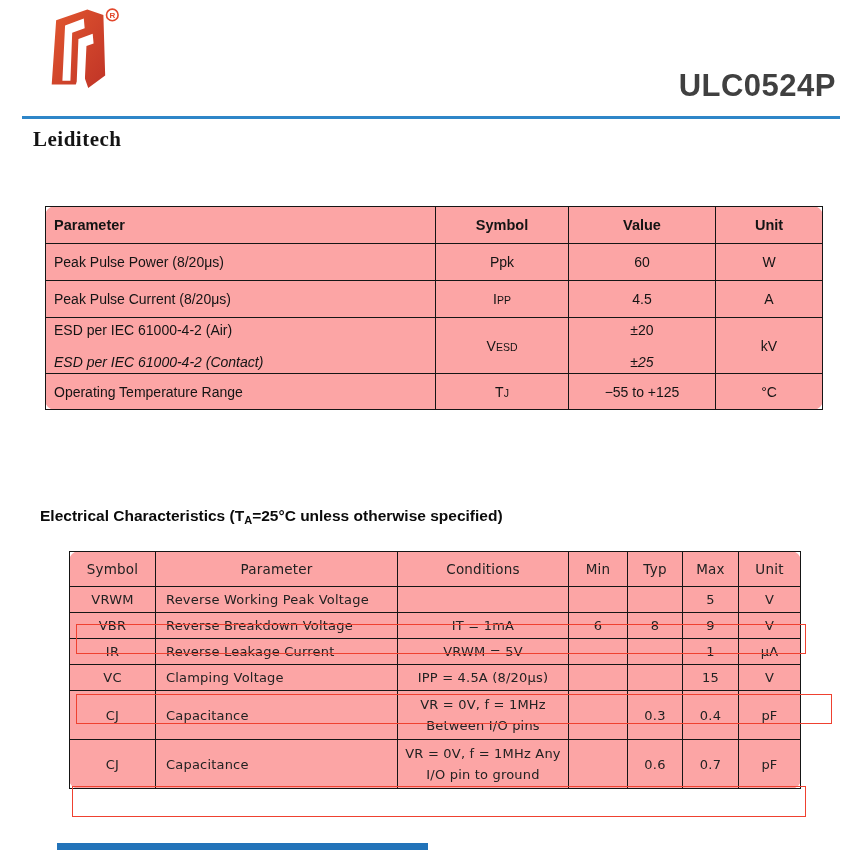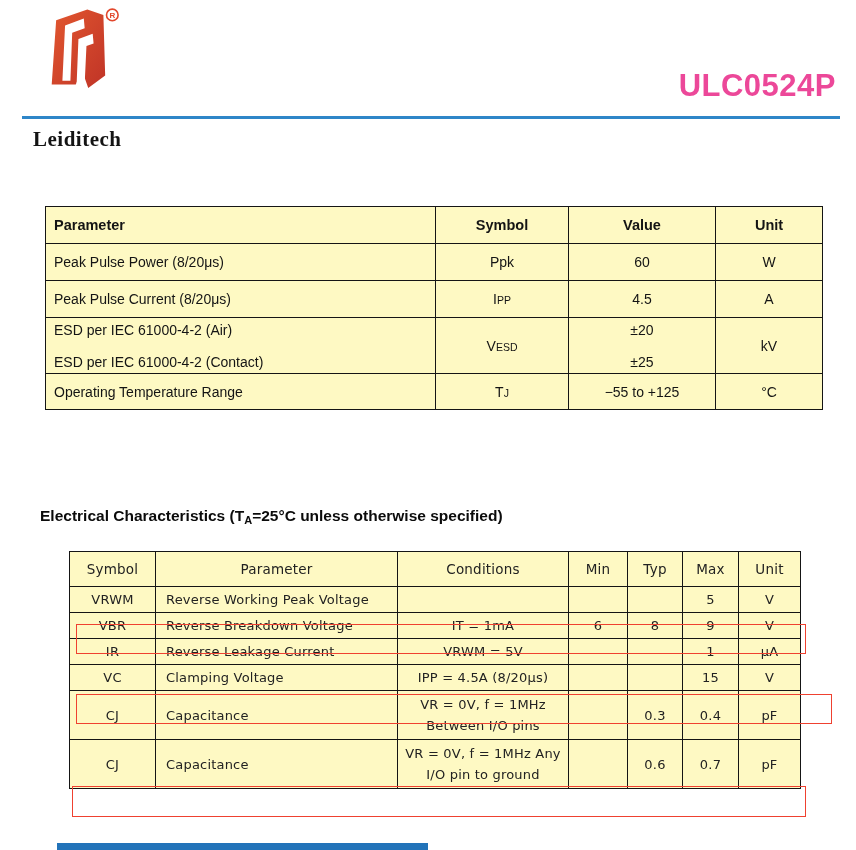--- a/index.html
+++ b/index.html
@@ -5,43 +5,43 @@
   * { margin:0; padding:0; box-sizing:border-box; }
   html,body { background:#fff; }
   .page { position:relative; width:856px; height:850px; background:#ffffff; overflow:hidden;
           font-family:"Liberation Sans", sans-serif; color:#111; }
 
   
   .logo { position:absolute; left:36px; top:6px; width:92px; height:82px; }
   .brand { position:absolute; left:33px; top:88px; font-family:"Liberation Serif", serif;
            font-weight:bold; font-size:21px; color:#141414; letter-spacing:.5px;margin-top:39px; }
   .part-number { position:absolute; right:20px; top:68px; font-weight:bold; font-size:31px;
-                 color:#ec4899; letter-spacing:.5px; }
+                 color:#404040; letter-spacing:.5px; }
   .header-rule { position:absolute; left:22px; right:16px; top:116px; height:3px; background:#2e86c8; }
 
   
   .section-heading { position:absolute; left:40px; font-weight:bold; font-size:15.5px; color:#0b0b0b; }
   .h-abs  { top:163px; }
   .h-elec { top:507px; }
   .hsub { font-size:11px; vertical-align:-3px; }
 
   
-  table { border-collapse:collapse; table-layout:fixed; background:#fef9c3; }
+  table { border-collapse:collapse; table-layout:fixed; background:#fca5a5;border-radius:10px; }
   td, th { border:1px solid #151515; vertical-align:middle; overflow:hidden; }
 
   
   .t1 { position:absolute; left:45px; top:206px; width:777px; font-size:14px; color:#141414; }
   .t1 th { font-weight:bold; font-size:14.5px; text-align:center; }
   .t1 th.left, .t1 td.left { text-align:left; padding-left:8px; }
   .t1 td { text-align:center; }
   .t1 tr.hrow  { height:37px; }
   .t1 tr.r     { height:37px; }
   .t1 tr.r-esd { height:56px; }
   .t1 tr.r-sm  { height:36px; }
-  .t1 .line2 { margin-top:16px; }
+  .t1 .line2 { margin-top:16px;font-style:italic; }
   .ssub { font-size:10.5px;text-align:center; }
 
   
   .t2 { position:absolute; left:69px; top:551px; width:731px; font-family:"DejaVu Sans", sans-serif;
         font-size:13px; color:#222; letter-spacing:.2px; }
   .t2 th { font-weight:normal; font-size:13.5px; text-align:center; color:#222; }
   .t2 td { text-align:center; }
   .t2 td.left { text-align:left; padding-left:10px; }
   .t2 tr.hrow { height:35px; }
   .t2 tr.r    { height:26px; }

